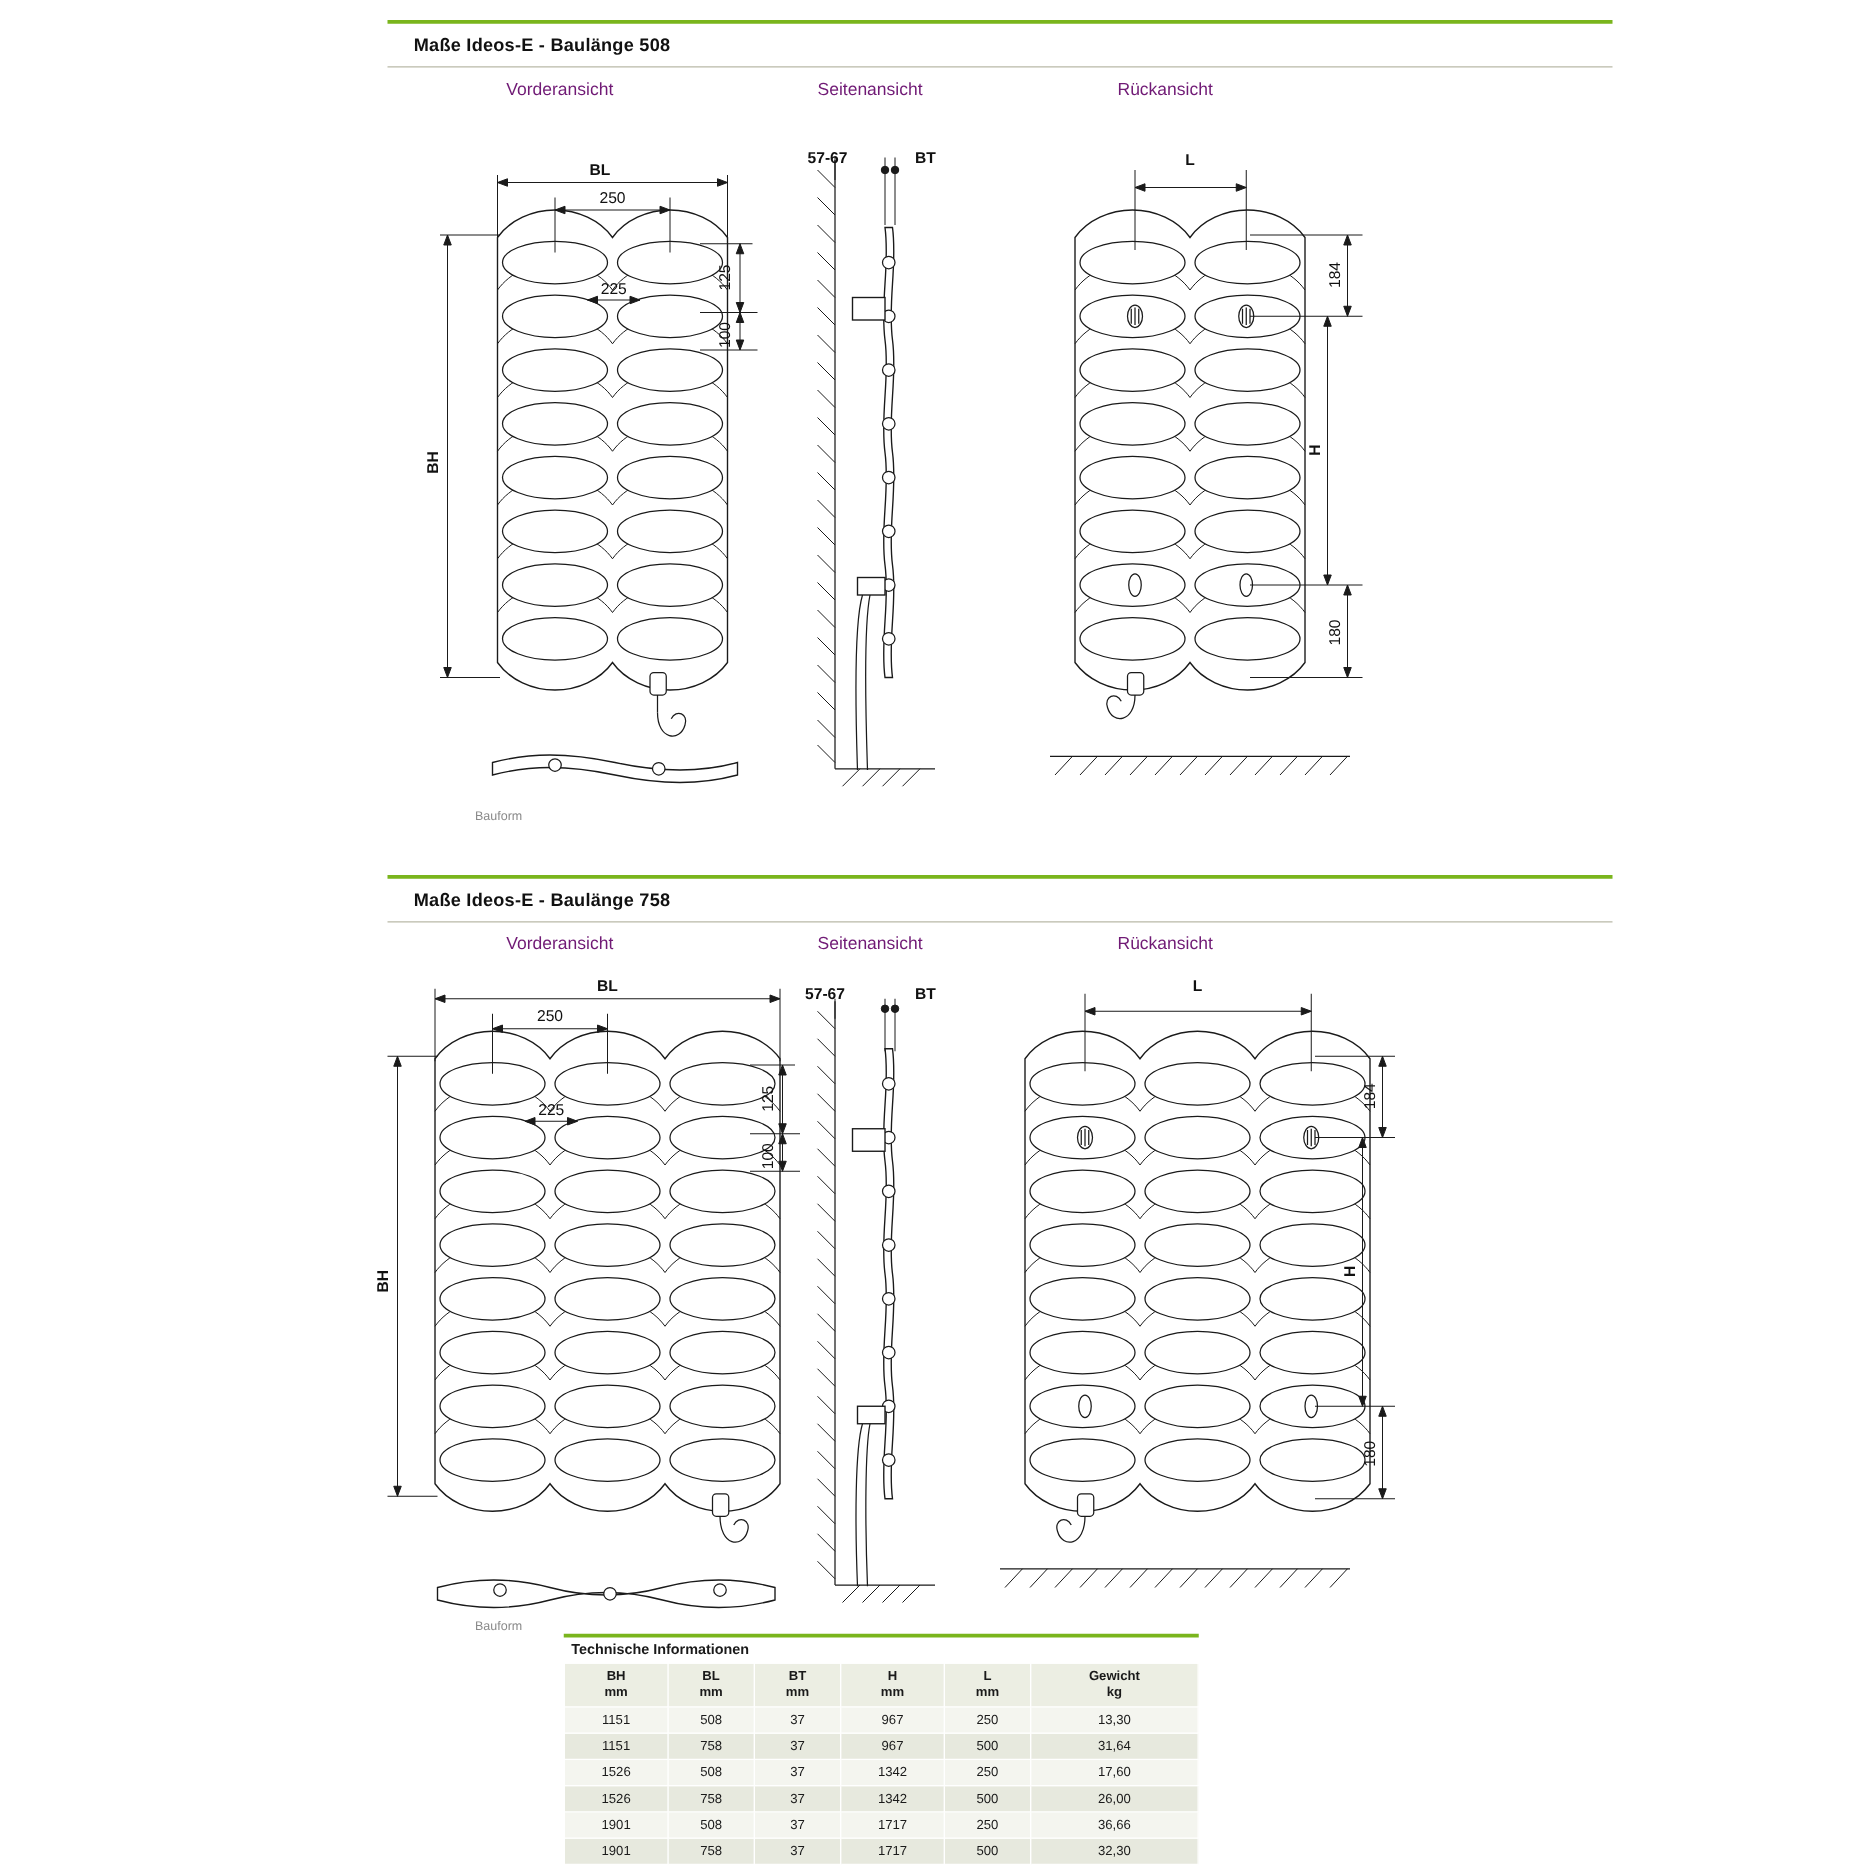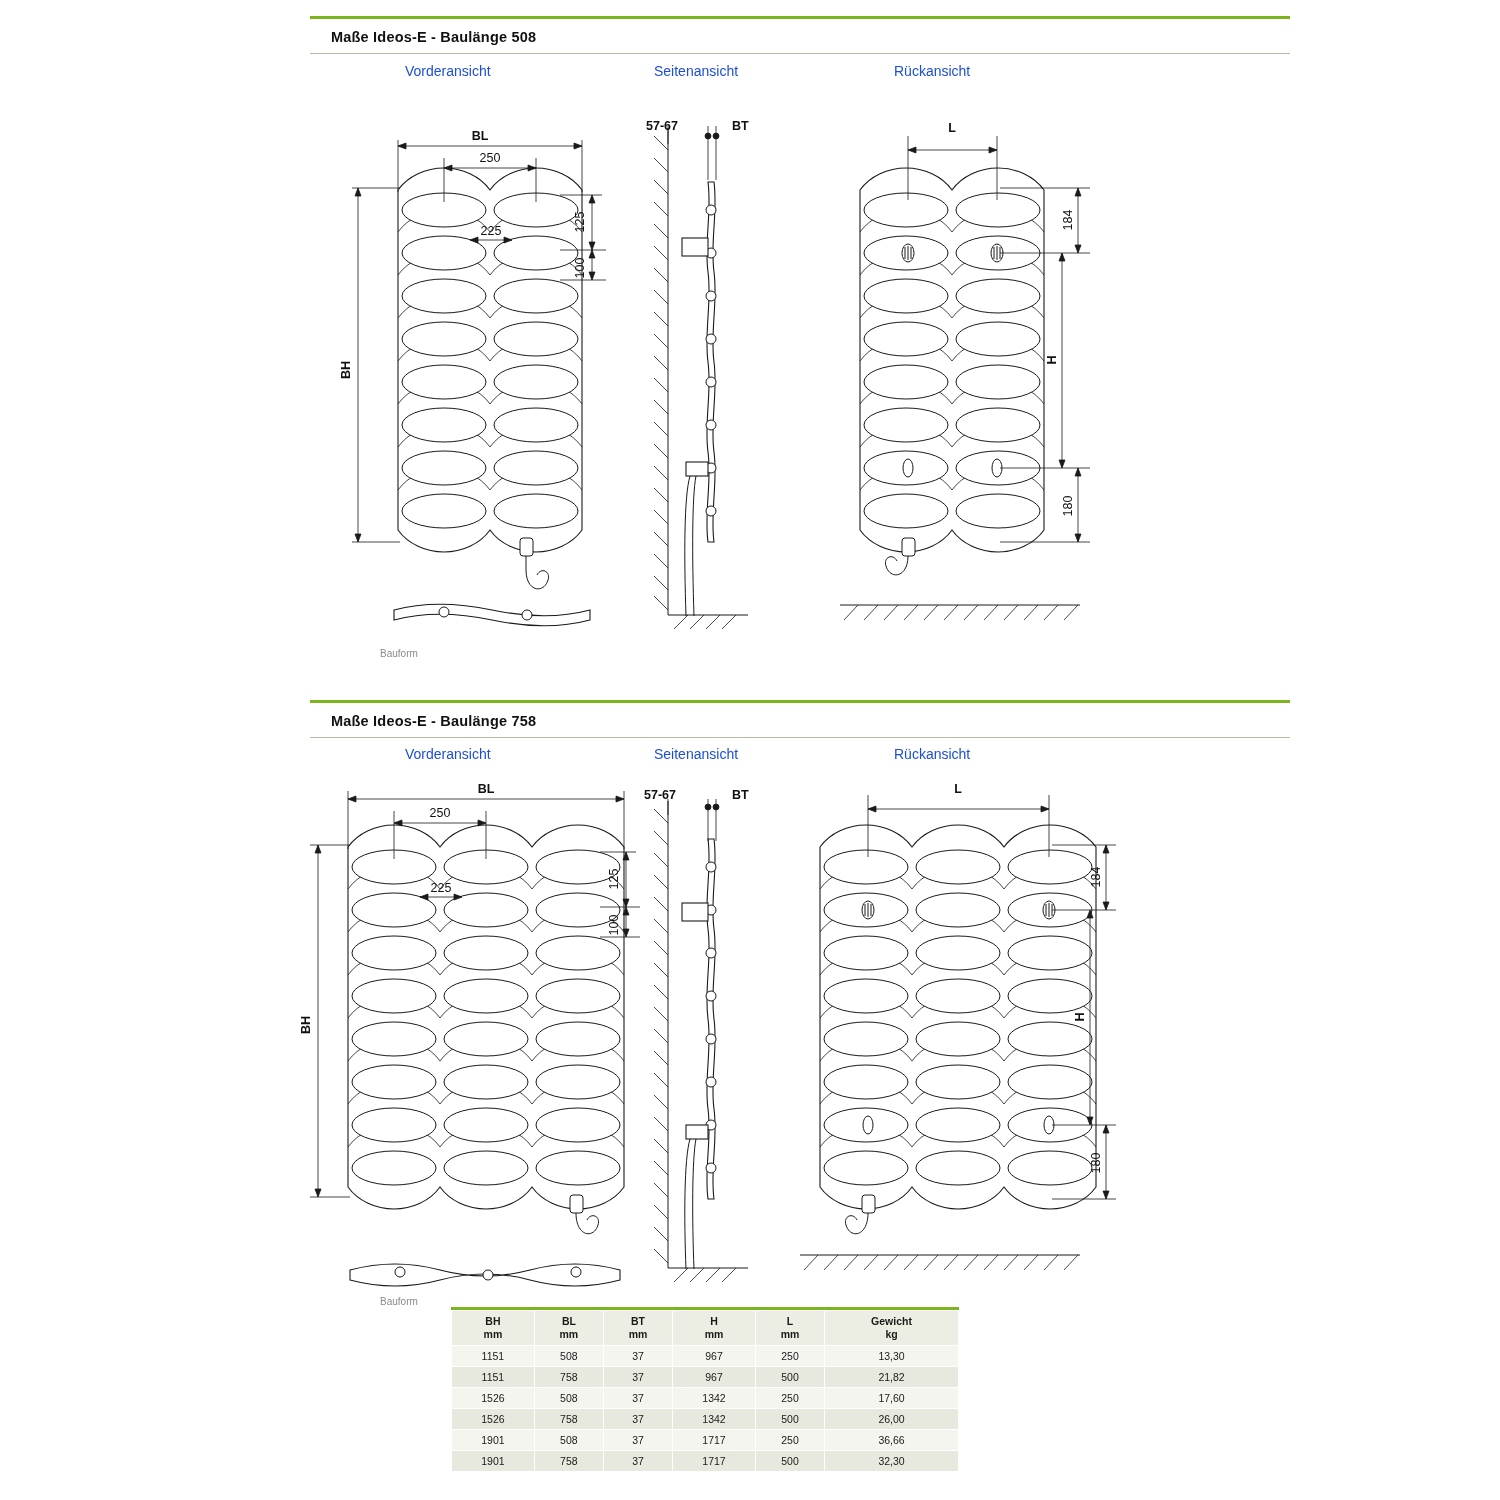--- a/index.html
+++ b/index.html
@@ -9,21 +9,21 @@
     font-family:"Liberation Sans", sans-serif;
     color:#1a1a1a;
     position:relative;
     overflow:hidden;
   }
   .sheet{position:absolute;left:0;top:0;width:1195px;height:1500px;}
   .rule-green{position:absolute;height:3px;background:#7ab51d;}
   .rule-grey{position:absolute;height:1px;background:#b9b9a8;}
   .sect-title{position:absolute;font-size:14.5px;font-weight:bold;color:#111;letter-spacing:.2px;}
 
-  .viewlabel{position:absolute;font-size:14px;color:#1d4ed8;}
+  .viewlabel{position:absolute;font-size:14px;color:#701a75;}
   .bauform{position:absolute;font-size:10px;color:#8a8a8a;}
 
   
   svg{position:absolute;overflow:visible;}
   .ln{stroke:#1a1a1a;stroke-width:1;fill:none;}
   .thin{stroke:#1a1a1a;stroke-width:.8;fill:none;}
   .rad{fill:#ffffff;stroke:#1a1a1a;stroke-width:1.1;}
   .hole{fill:#ffffff;stroke:#1a1a1a;stroke-width:1;}
   .hatchline{stroke:#1a1a1a;stroke-width:.8;}
   .dim{stroke:#1a1a1a;stroke-width:.8;fill:none;}
@@ -592,20 +592,21 @@
         <path d="M306,414 l-3,-8 l6,0 z" fill="#1a1a1a"></path>
     </g>
     <text class="dimtxt b" x="158" y="8" text-anchor="middle">L</text>
     <text class="dimtxt" x="300" y="92" text-anchor="middle" transform="rotate(-90 300 92)">184</text>
     <text class="dimtxt b" x="284" y="232" text-anchor="middle" transform="rotate(-90 284 232)">H</text>
     <text class="dimtxt" x="300" y="378" text-anchor="middle" transform="rotate(-90 300 378)">180</text>
   </svg>
 
   <div class="tech">
     <div class="topbar"></div>
+    <div class="ttl">Technische Informationen</div>
     <table>
       <thead>
         <tr>
           <th>
             <span>BH</span><br>
             <span>mm</span>
           </th>
           <th>
             <span>BL</span><br>
             <span>mm</span>
@@ -636,21 +637,21 @@
           <td>967</td>
           <td>250</td>
           <td>13,30</td>
         </tr>
         <tr>
           <td>1151</td>
           <td>758</td>
           <td>37</td>
           <td>967</td>
           <td>500</td>
-          <td>21,82</td>
+          <td>31,64</td>
         </tr>
         <tr>
           <td>1526</td>
           <td>508</td>
           <td>37</td>
           <td>1342</td>
           <td>250</td>
           <td>17,60</td>
         </tr>
         <tr>

